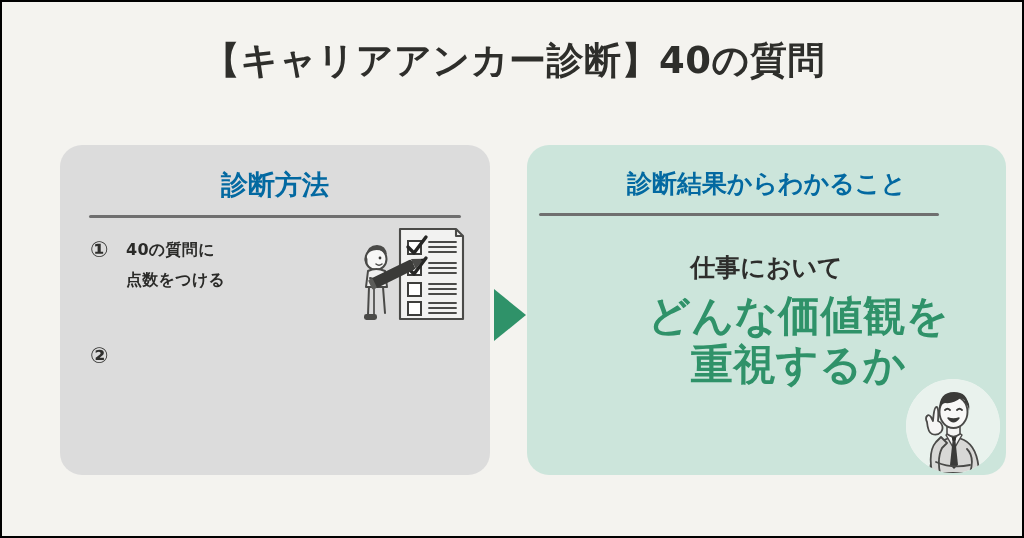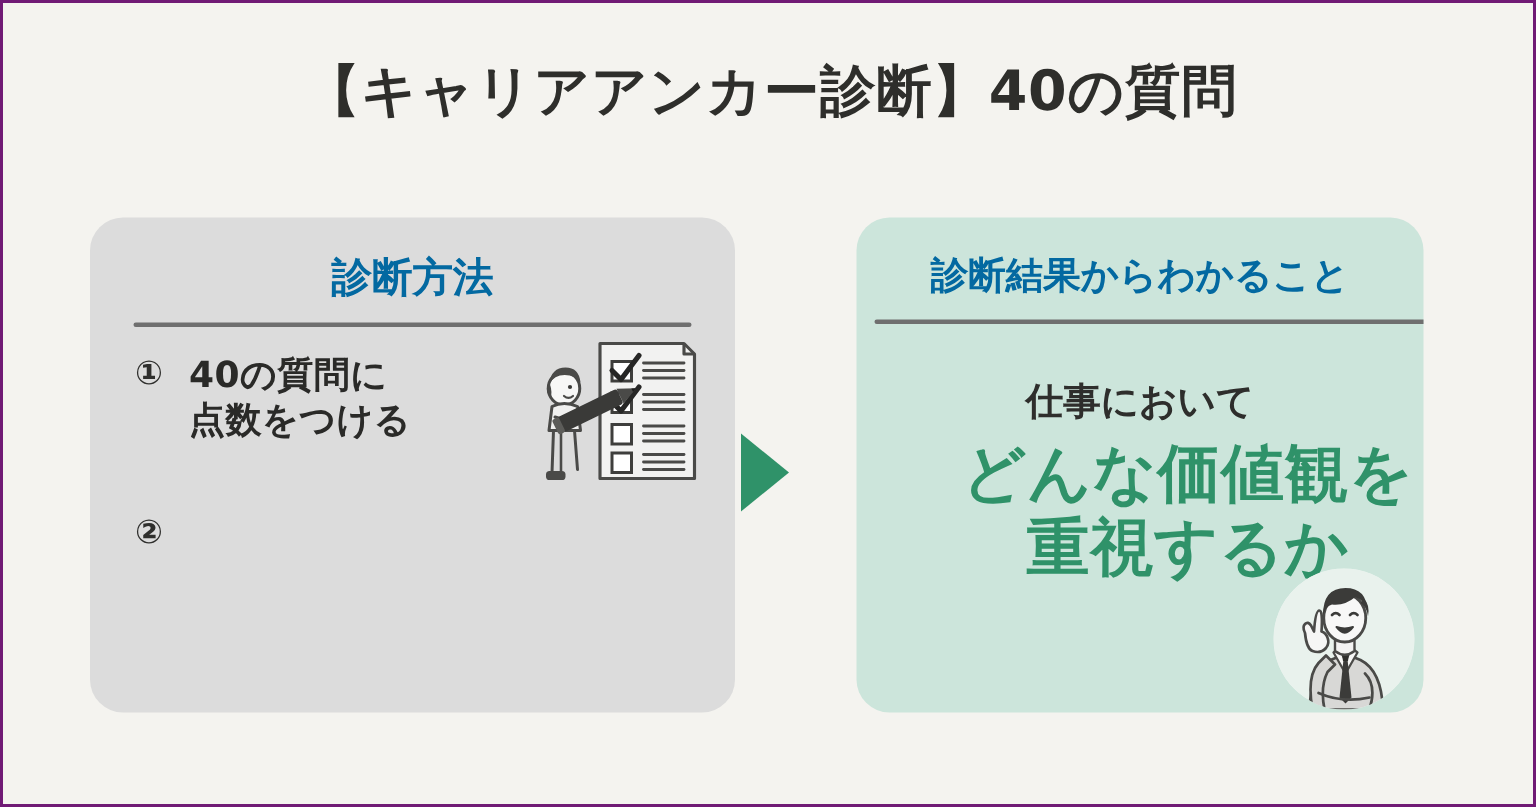--- a/index.html
+++ b/index.html
@@ -12,21 +12,21 @@
     background: #f4f3ef;
     font-family: "DejaVu Sans", "Liberation Sans", sans-serif;
     overflow: hidden;
   }
   #canvas {
     position: relative;
     width: 1024px;
     height: 538px;
     background: #f4f3ef;
     box-sizing: border-box;
-    border: 2px solid #701a75;
+    border: 2px solid #000000;
     overflow: hidden;
   }
 
   
   #page-title {
     position: absolute;
     left: 0;
     top: 34px;
     width: 1024px;
     text-align: center;
@@ -44,23 +44,23 @@
     box-sizing: border-box;
   }
   #method-panel {
     left: 58px;
     top: 143px;
     width: 430px;
     height: 330px;
     background: #dcdcdc;
   }
   #result-panel {
-    left: 569px;
+    left: 525px;
     top: 143px;
-    width: 378px;
+    width: 479px;
     height: 330px;
     background: #cce5db;
     overflow: hidden;
   }
 
   .panel-heading {
     position: absolute;
     left: 0;
     width: 100%;
     text-align: center;
@@ -100,21 +100,21 @@
 
   .step-marker {
     font-size: 22px;
     font-weight: 600;
     color: #2f2f2d;
     line-height: 29px;
     width: 36px;
     flex: none;
   }
   .step-text {
-    font-size: 24px;
+    font-size: 16px;
     font-weight: 700;
     color: #2a2a28;
     line-height: 30px;
     white-space: pre-line;
     letter-spacing: 0.3px;
   }
 
   
   #checklist-illustration {
     position: absolute;

